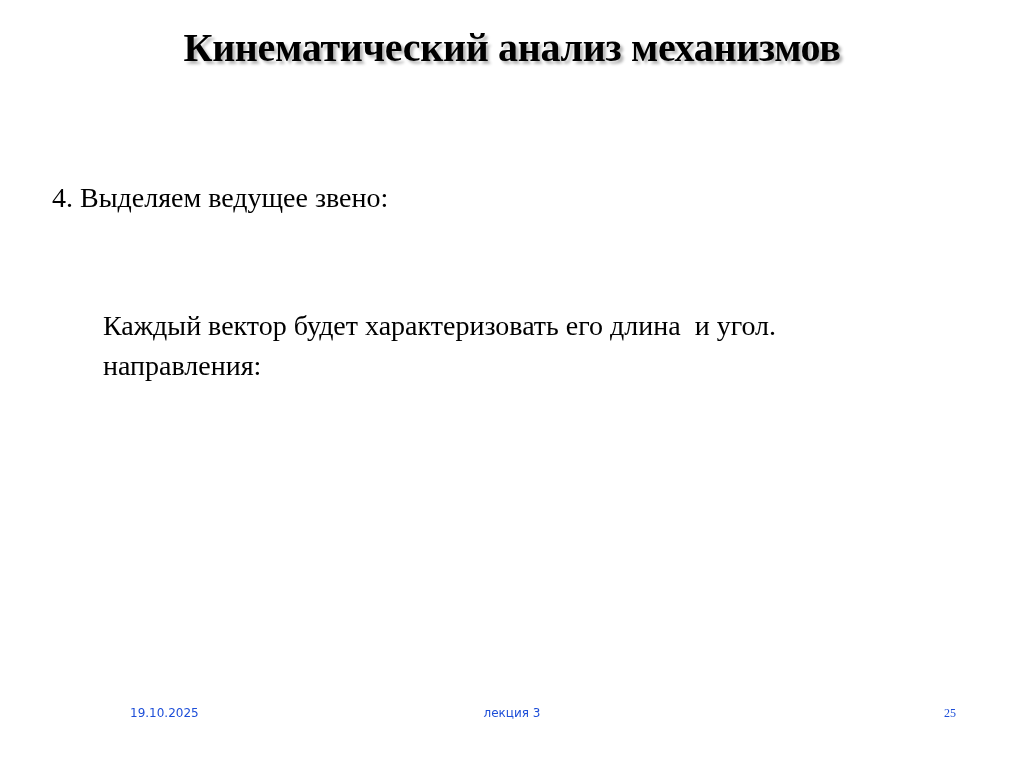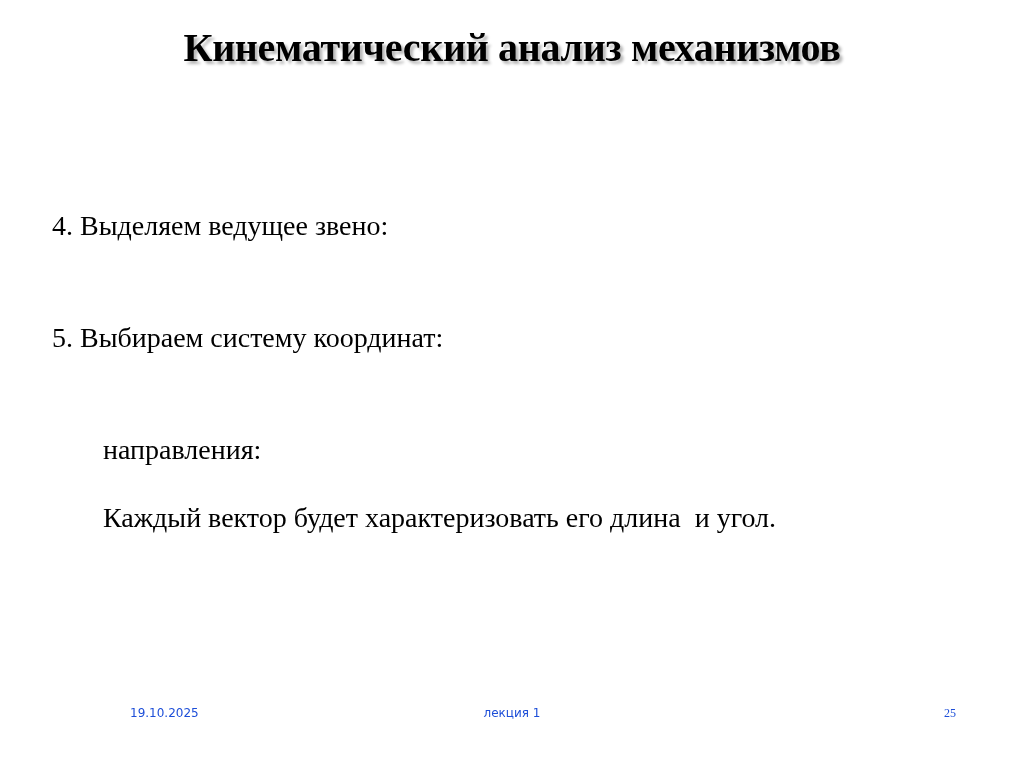--- a/index.html
+++ b/index.html
@@ -11,43 +11,42 @@
       font-family: "Liberation Serif", serif;
       font-weight: bold; font-size: 40px; color: #000;
       text-shadow: 3px 3px 3px #b8b8b8;
       letter-spacing: -0.3px;
     }
     .body-text {
       position: absolute; left: 52px; top: 178px;
       font-family: "Liberation Serif", serif;
       font-size: 28px; color: #000; line-height: 40px;
     }
-    .line { white-space: nowrap; height: 40px; margin-top: 28px; }
+    .line { white-space: nowrap; height: 40px; }
     .indent { padding-left: 51px; }
     .gap { height: 44px; }
     .footer {
       position: absolute; top: 706px;
       font-family: "DejaVu Sans", sans-serif;
       font-size: 12px; color: #1d4ed8;
     }
     .footer-date { left: 130px; }
     .footer-center { left: 0; width: 1024px; text-align: center; }
     .footer-page { right: 68px; font-family: Liberation Serif, serif; }
   </style>
 </head>
 <body>
 
 <div class="slide">
   <div class="title">Кинематический анализ механизмов</div>
 
   <div class="body-text">
     <div class="line">4. Выделяем ведущее звено:</div>
     <div class="gap"></div>
-    <div class="line">5. Выбираем систему координат:</div>
     <div class="gap"></div>
+    <div class="line indent" style="white-space: pre;">Каждый вектор будет характеризовать его длина  и угол.</div>
     <div class="line indent">направления:</div>
-    <div class="line indent" style="white-space: pre;">Каждый вектор будет характеризовать его длина  и угол.</div>
   </div>
 
   <div class="footer footer-date">19.10.2025</div>
-  <div class="footer footer-center">лекция 1</div>
+  <div class="footer footer-center">лекция 3</div>
   <div class="footer footer-page">25</div>
 </div>
 
 </body></html>

